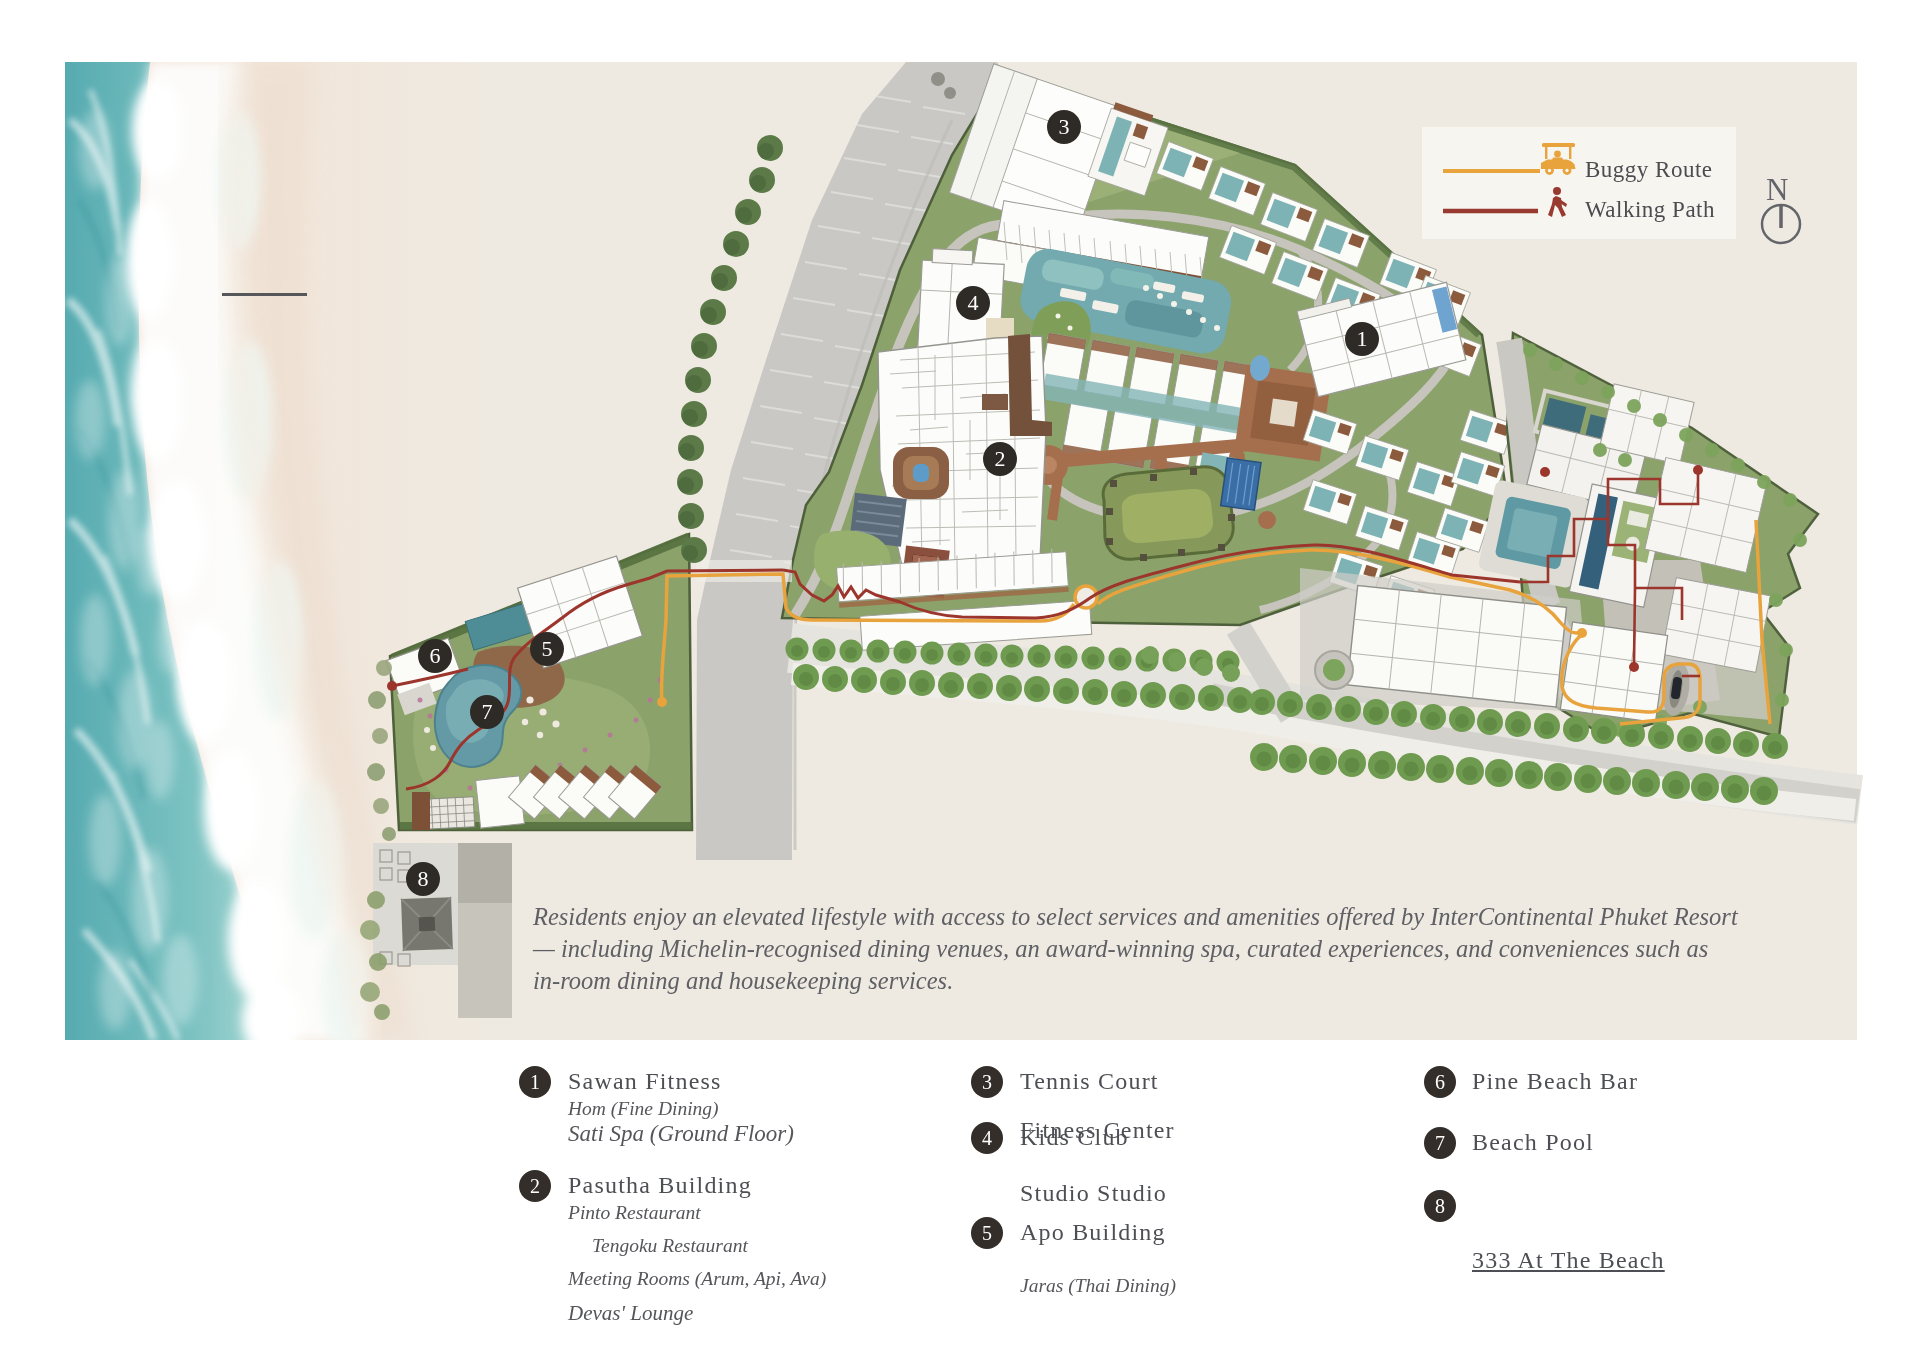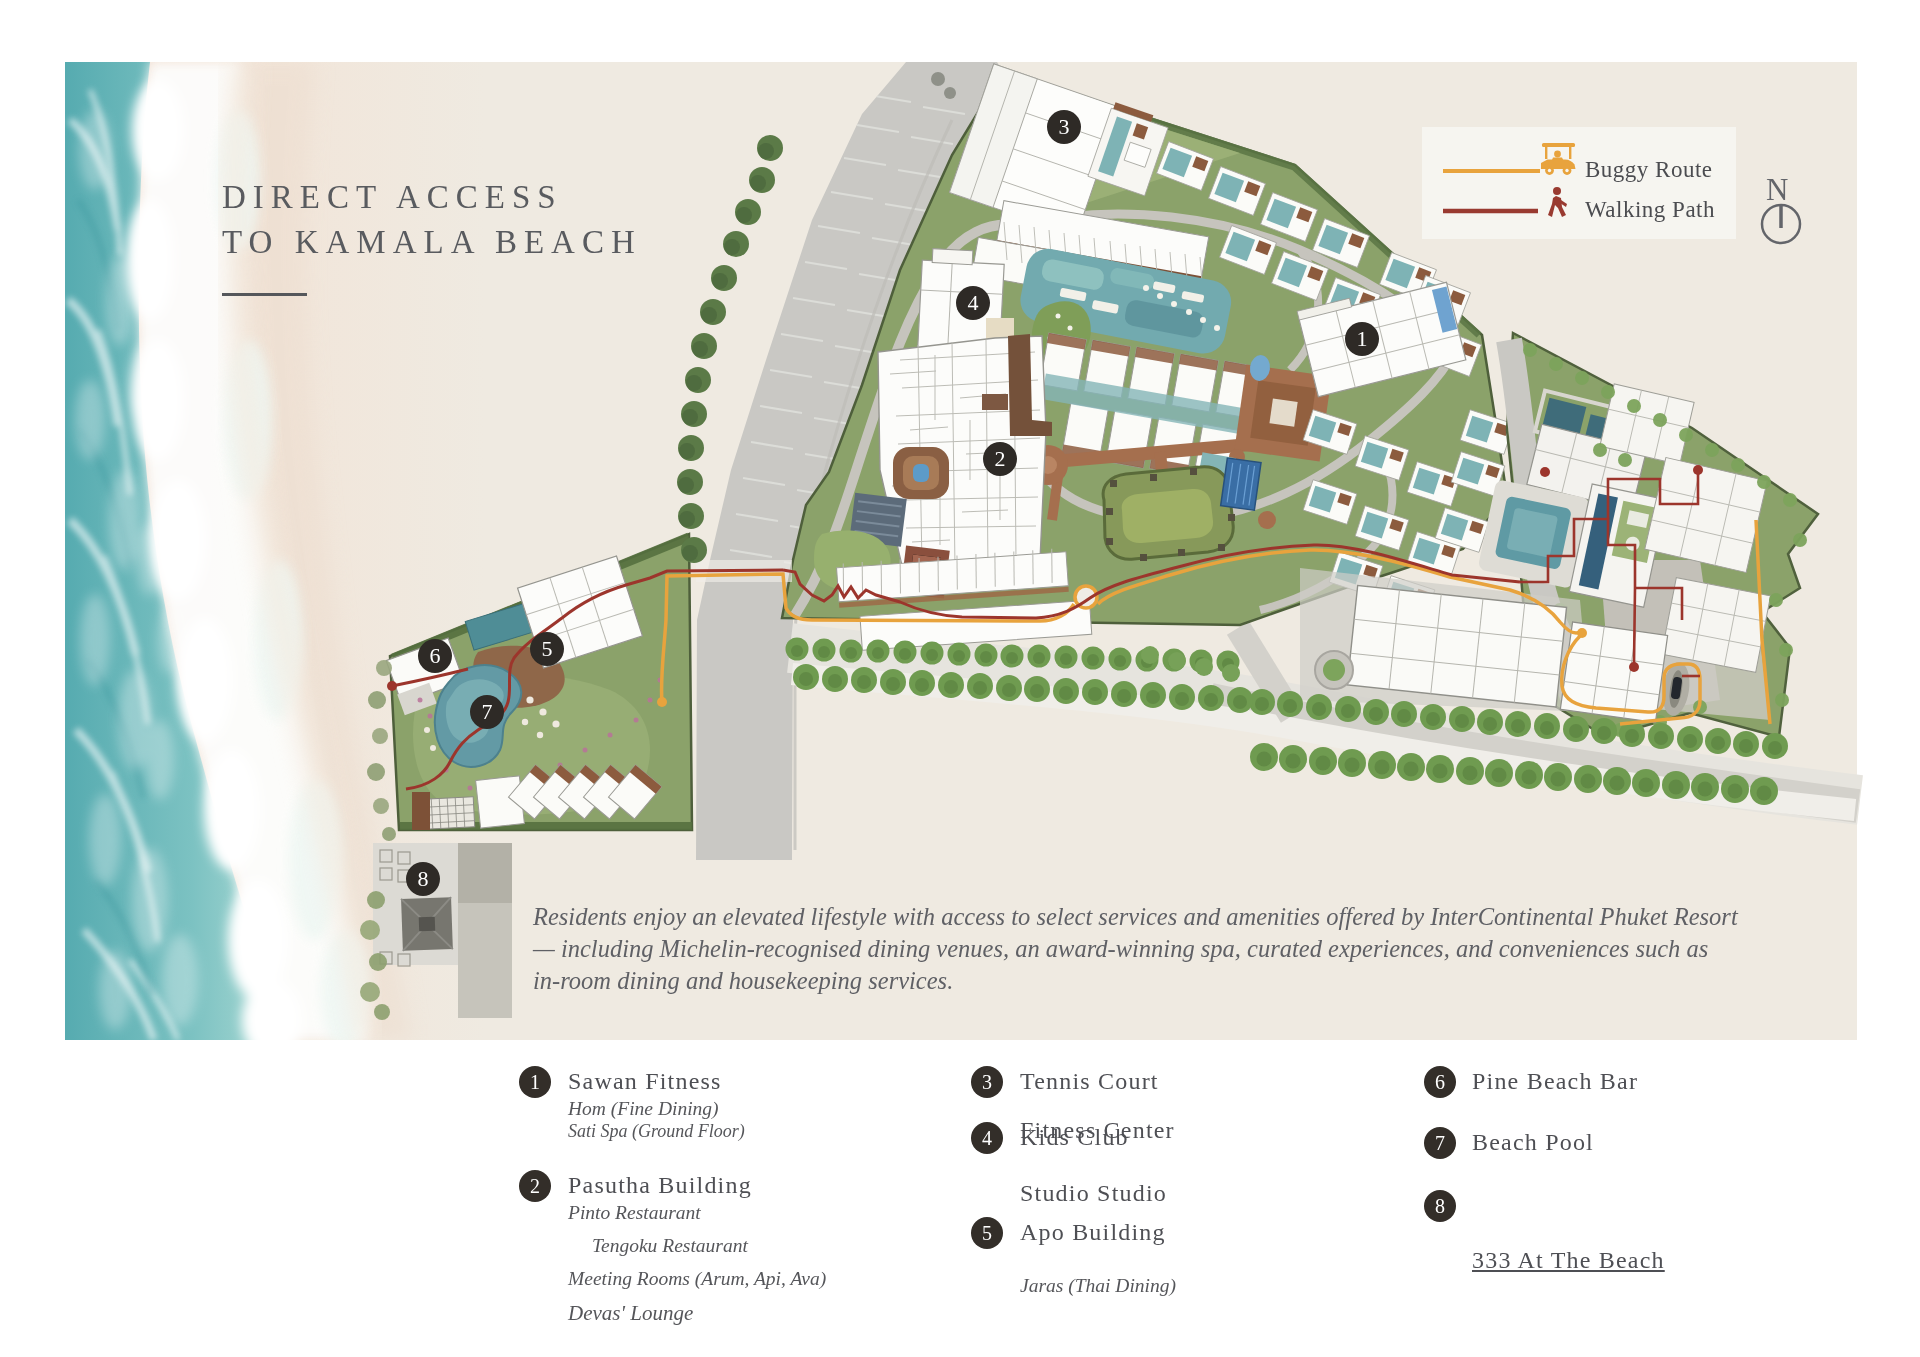--- a/index.html
+++ b/index.html
@@ -966,21 +966,20 @@
 <circle cx="435" cy="656" r="17" fill="#2e2a26"></circle>
       <text x="435" y="663" font-family="Liberation Serif, serif" font-size="22" fill="#ffffff" text-anchor="middle">6</text>
 
 <circle cx="487" cy="712" r="17" fill="#2e2a26"></circle>
       <text x="487" y="719" font-family="Liberation Serif, serif" font-size="22" fill="#ffffff" text-anchor="middle">7</text>
 
 <circle cx="423" cy="879" r="17" fill="#2e2a26"></circle>
       <text x="423" y="886" font-family="Liberation Serif, serif" font-size="22" fill="#ffffff" text-anchor="middle">8</text>
 </svg>
 
-<div style="position:absolute;left:222px;top:175px;font-size:33px;color:#595b5f;letter-spacing:7px;line-height:45px;">DIRECT ACCESS<br>TO KAMALA BEACH</div>
 
 <div style="position:absolute;left:222px;top:293px;width:85px;height:3px;background:#55575b;"></div>
 
 <div style="position:absolute;left:1422px;top:127px;width:314px;height:112px;background:#f6f5f0;"></div>
 <svg style="position:absolute;left:1422px;top:127px;" width="314" height="112" viewBox="0 0 314 112">
 
 <line x1="21" y1="44" x2="118" y2="44" stroke="#e8a33d" stroke-width="4"></line>
 
 <g transform="translate(119,16)" fill="#e8a33d">
  <rect x="1" y="0" width="33" height="4" rx="1.5"></rect>
@@ -1012,21 +1011,21 @@
  <circle cx="23" cy="24" r="19" fill="none" stroke="#63656a" stroke-width="2.5"></circle>
  <line x1="23" y1="5" x2="23" y2="28" stroke="#63656a" stroke-width="3.5"></line>
 </svg>
 
 <div style="position:absolute;left:533px;top:901px;width:1420px;font-size:24.5px;font-style:italic;color:#5f6065;line-height:32px;">Residents enjoy an elevated lifestyle with access to select services and amenities offered by InterContinental Phuket Resort<br>— including Michelin-recognised dining venues, an award-winning spa, curated experiences, and conveniences such as<br>in-room dining and housekeeping services.</div>
 
 <div style="position:absolute;left:519px;top:1066px;width:32px;height:32px;border-radius:50%;background:#332e29;color:#fff;font-size:20px;text-align:center;line-height:32px;font-family:'Liberation Serif',serif;">1</div>
 
 <div style="position:absolute;left:568px;top:1068px;font-size:24px;color:#4e4f54;letter-spacing:1.2px;">Sawan Fitness</div>
 <div style="position:absolute;left:568px;top:1098px;font-size:19.5px;font-style:italic;color:#55565a;">Hom (Fine Dining)</div>
-<div style="position:absolute;left:568px;top:1121px;font-size:18px;font-style:italic;color:#55565a;">Sati Spa (Ground Floor)</div>
+<div style="position:absolute;left:568px;top:1121px;font-size:23px;font-style:italic;color:#55565a;">Sati Spa (Ground Floor)</div>
 
 <div style="position:absolute;left:519px;top:1170px;width:32px;height:32px;border-radius:50%;background:#332e29;color:#fff;font-size:20px;text-align:center;line-height:32px;font-family:'Liberation Serif',serif;">2</div>
 
 <div style="position:absolute;left:568px;top:1172px;font-size:24px;color:#4e4f54;letter-spacing:1.2px;">Pasutha Building</div>
 <div style="position:absolute;left:568px;top:1202px;font-size:19.5px;font-style:italic;color:#55565a;">Pinto Restaurant</div>
 <div style="position:absolute;left:592px;top:1235px;font-size:19.5px;font-style:italic;color:#55565a;">Tengoku Restaurant</div>
 <div style="position:absolute;left:568px;top:1268px;font-size:19.5px;font-style:italic;color:#55565a;">Meeting Rooms (Arum, Api, Ava)</div>
 <div style="position:absolute;left:568px;top:1301px;font-size:21px;font-style:italic;color:#55565a;">Devas' Lounge</div>
 
 <div style="position:absolute;left:971px;top:1066px;width:32px;height:32px;border-radius:50%;background:#332e29;color:#fff;font-size:20px;text-align:center;line-height:32px;font-family:'Liberation Serif',serif;">3</div>

